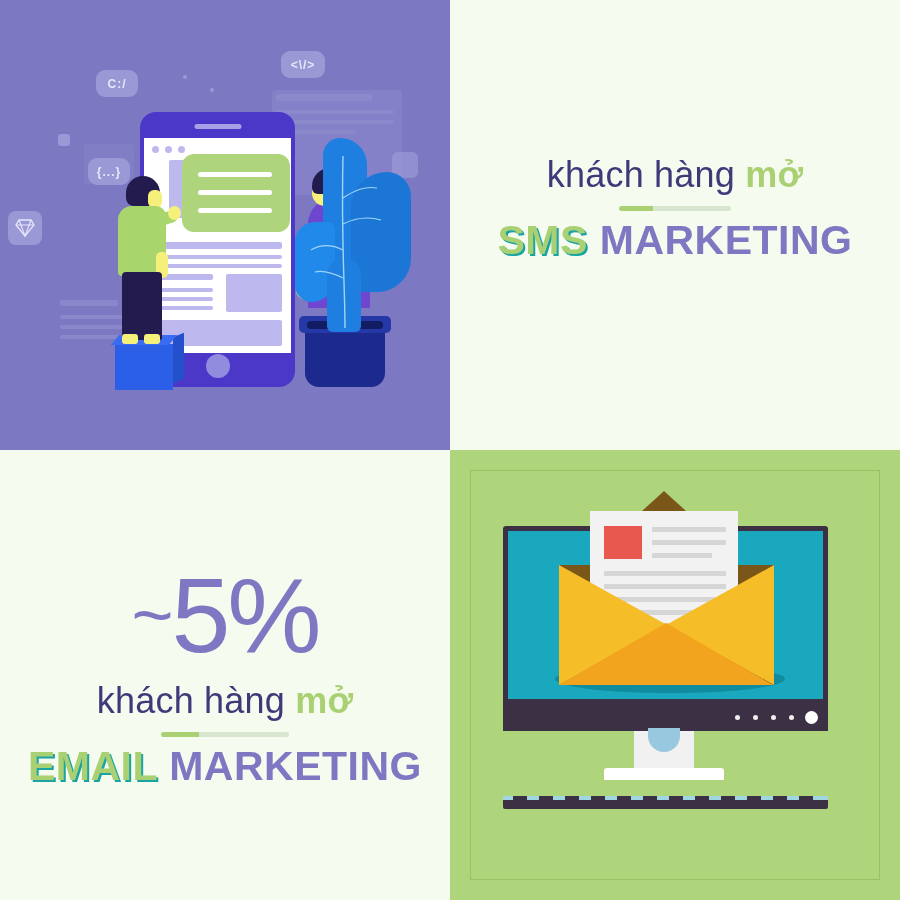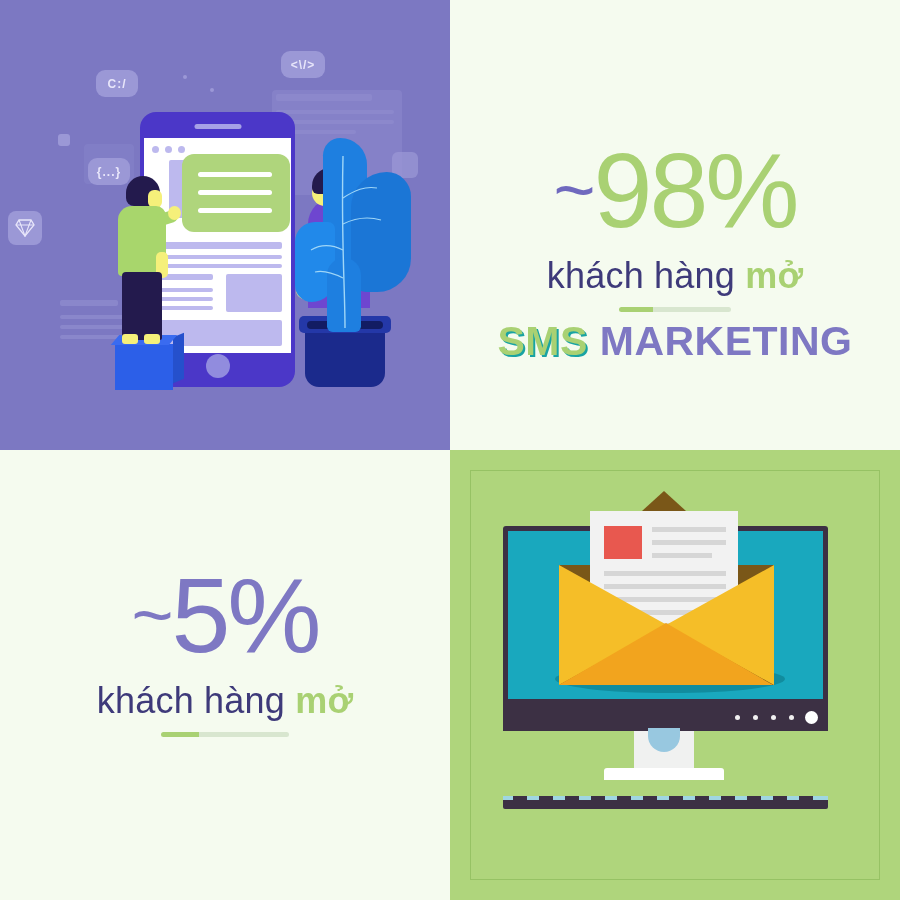--- a/index.html
+++ b/index.html
@@ -215,23 +215,20 @@
       <div style="position:absolute;left:10px;top:96px;width:40px;height:68px;background:#231A4D;border-radius:4px 4px 2px 2px;"></div>
       <div style="position:absolute;left:10px;top:158px;width:16px;height:10px;background:#F5F07A;border-radius:3px;"></div>
       <div style="position:absolute;left:32px;top:158px;width:16px;height:10px;background:#F5F07A;border-radius:3px;"></div>
     </div>
   </div>
 
   <div class="quad q-tr"></div>
 
 
   <div class="stat stat-tr">
-    <div class="pct-line">
-      <span class="tilde">~</span><span class="pct-num">98%</span>
-    </div>
     <div class="sub-line">
       <span class="sub-dark">khách hàng</span>
       <span class="sub-green">mở</span>
     </div>
     <div class="divider">
       <span class="seg-a"></span>
       <span class="seg-b"></span>
     </div>
     <div class="brand-line">
       <span class="word-shadow">SMS</span>
@@ -245,20 +242,24 @@
     <div class="pct-line">
       <span class="tilde">~</span><span class="pct-num">5%</span>
     </div>
     <div class="sub-line">
       <span class="sub-dark">khách hàng</span>
       <span class="sub-green">mở</span>
     </div>
     <div class="divider">
       <span class="seg-a"></span>
       <span class="seg-b"></span>
+    </div>
+    <div class="brand-line">
+      <span class="word-shadow">EMAIL</span>
+      <span class="word-plain">MARKETING</span>
     </div>
   </div>
 
   <div class="quad q-br">
     <div class="inner-frame"></div>
   </div>
 
   <div class="monitor">
     <div class="screen"></div>
     <div class="bar">

